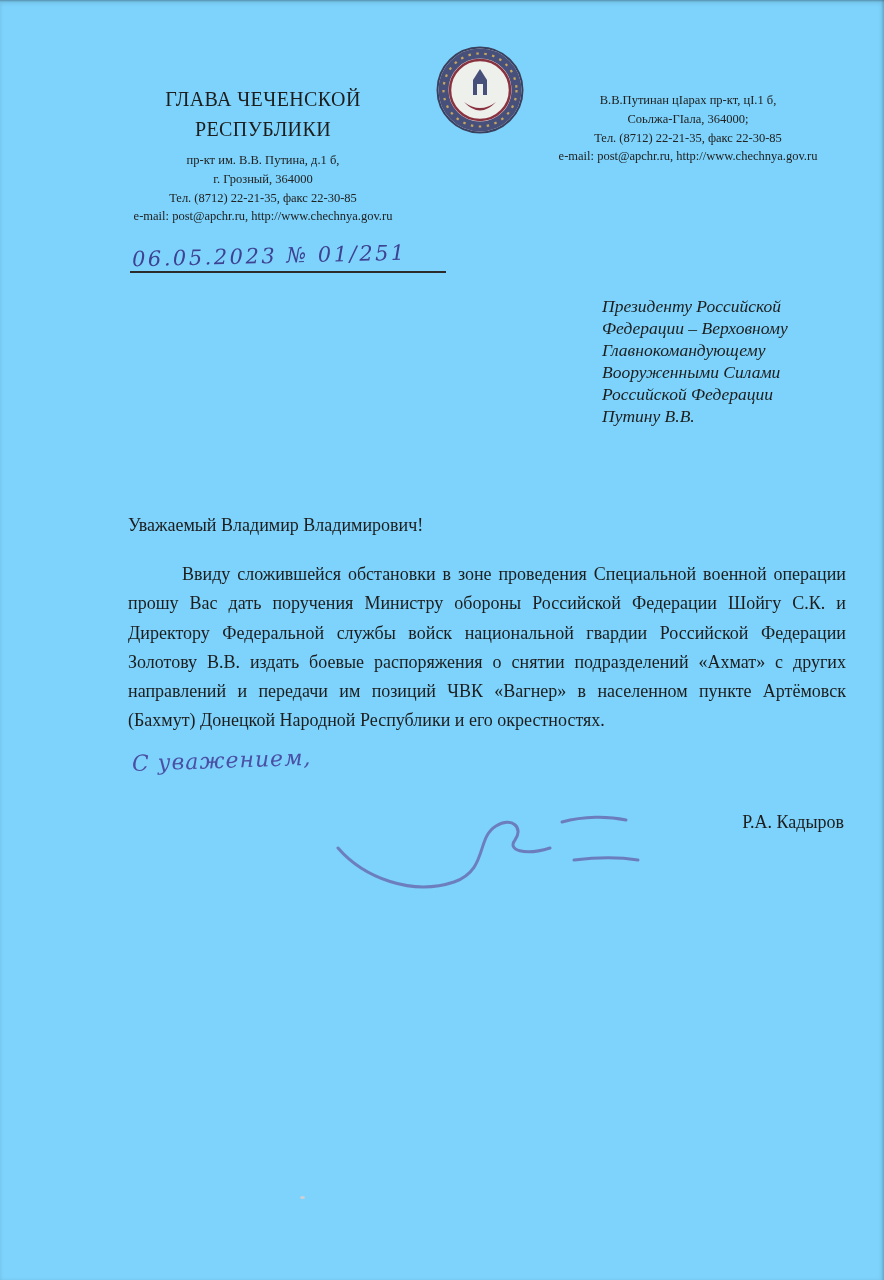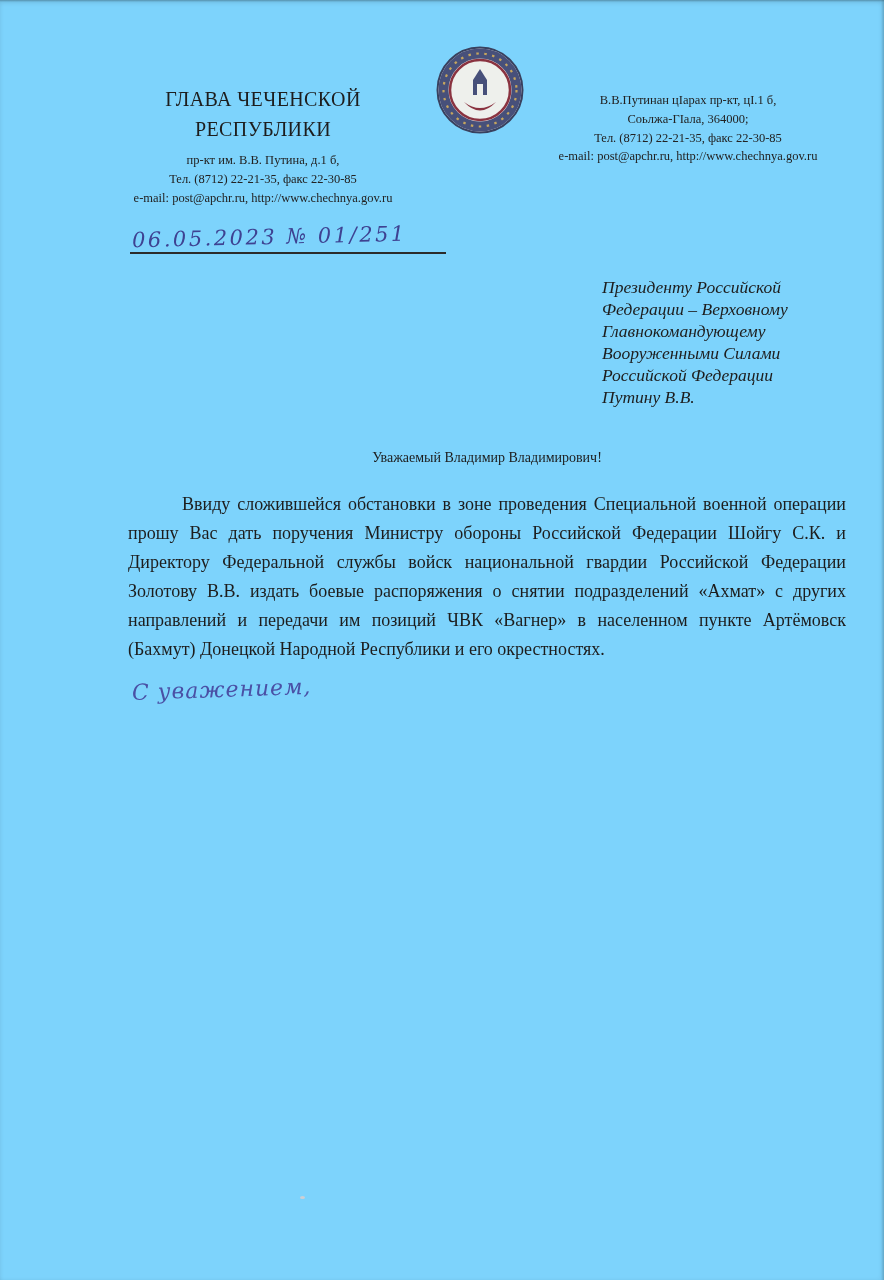--- a/index.html
+++ b/index.html
@@ -46,21 +46,21 @@
   .ref-second { margin:13px 0 0 130px; font-size:15.5px; display:flex; align-items:flex-end; gap:9px; }
   .blank { border-bottom:1.5px solid #2b2b2b; height:16px; display:inline-block; }
   .blank-1 { width:150px; }
   .blank-2 { width:84px; }
 
   
   .recipient { margin:22px 0 0 602px; width:252px; font-size:17.5px; line-height:1.26;font-style:italic; }
   .recipient-name { }
 
   
-  .salutation { margin:41px 38px 0 128px; text-align:center; font-size:14px; }
+  .salutation { margin:88px 38px 0 128px; text-align:left; font-size:18px; }
   .body-par {
     margin:24px 38px 0 128px;
     font-size:18px; line-height:1.62;
     text-align:justify; text-indent:54px;
   }
 
   
   .closing {
     margin:16px 0 0 132px; width:max-content;
     font-size:22px; letter-spacing:1px;
@@ -80,20 +80,21 @@
 
 <div class="page">
 
   <header class="letterhead">
 
     <div class="lh-col left">
       <div class="lh-title">ГЛАВА ЧЕЧЕНСКОЙ
 РЕСПУБЛИКИ</div>
       <div class="lh-addr">
         <div>пр-кт им. В.В. Путина, д.1 б,</div>
+        <div>г. Грозный, 364000</div>
         <div>Тел. (8712) 22-21-35, факс 22-30-85</div>
         <div>
           <span>e-mail: </span><span class="u">post@apchr.ru</span><span>, </span><span class="u">http://www.chechnya.gov.ru</span>
         </div>
       </div>
     </div>
 
     <div class="emblem-wrap">
       <svg width="88" height="96" viewBox="0 0 88 96" aria-hidden="true">
         <circle cx="44" cy="48" r="42.5" fill="#f4f3ef" stroke="#39415f" stroke-width="2"></circle>
@@ -131,15 +132,25 @@
     <div>Российской Федерации</div>
     <div class="recipient-name">Путину В.В.</div>
   </div>
 
   <div class="salutation">Уважаемый Владимир Владимирович!</div>
 
   <p class="body-par">Ввиду сложившейся обстановки в зоне проведения Специальной военной операции прошу Вас дать поручения Министру обороны Российской Федерации Шойгу С.К. и Директору Федеральной службы войск национальной гвардии Российской Федерации Золотову В.В. издать боевые распоряжения о снятии подразделений «Ахмат» с других направлений и передачи им позиций ЧВК «Вагнер» в населенном пункте Артёмовск (Бахмут) Донецкой Народной Республики и его окрестностях.</p>
 
   <div class="closing hand">С уважением,</div>
 
+  <div class="sig-area">
+    <svg class="signature-svg" width="330" height="115" viewBox="0 0 330 115" aria-hidden="true">
+      <g fill="none" stroke="#6a72b5" stroke-width="3" stroke-linecap="round" opacity="0.88">
+        <path d="M12 62 C 38 92, 86 110, 128 96 C 162 84, 150 52, 170 40 C 186 30, 198 42, 189 54 C 181 64, 198 70, 224 62"></path>
+        <path d="M236 36 C 258 30, 282 30, 300 34"></path>
+        <path d="M248 74 C 272 71, 294 71, 312 74"></path>
+      </g>
+    </svg>
+    <div class="signer">Р.А. Кадыров</div>
+  </div>
 
   <div class="speck"></div>
 </div>
 
 </body></html>

